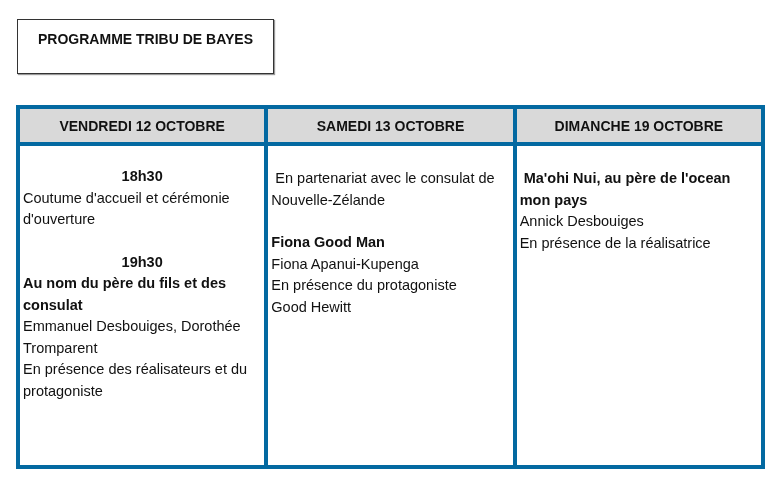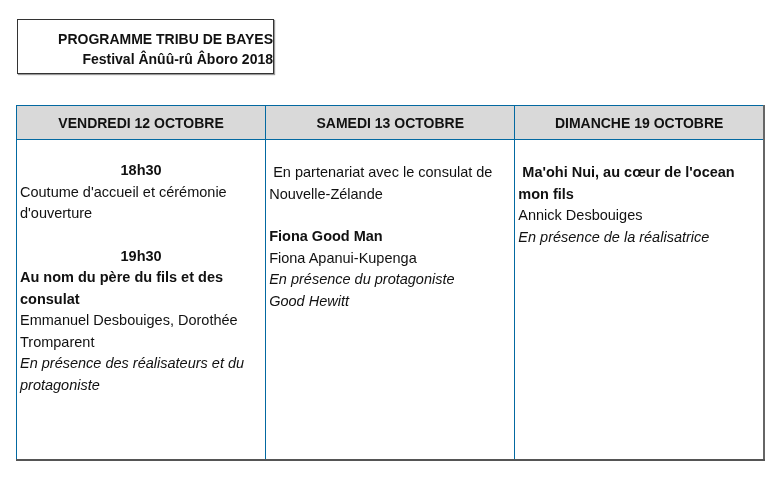--- a/index.html
+++ b/index.html
@@ -1,37 +1,36 @@
 <!DOCTYPE html>
 <html><head>
 <meta charset="utf-8">
 <style>
   html, body { margin:0; padding:0; background:#ffffff; }
   body { width:783px; height:499px; position:relative; overflow:hidden;
          font-family:"Liberation Sans", sans-serif; color:#111; }
   .title-box { position:absolute; left:17px; top:19px; width:257px; height:55px;
-    border:1px solid #333; box-shadow:1px 1px 1px #999; text-align:right; box-sizing:border-box; padding-top:9px; }
+    border:1px solid #333; box-shadow:1px 1px 1px #999; text-align:center; box-sizing:border-box; padding-top:9px; }
   .title-box div { font-weight:bold; font-size:14px; line-height:20px; }
   table.prog { position:absolute; left:16px; top:105px; width:749px; border-collapse:collapse; table-layout:fixed; }
-  table.prog td, table.prog th { border:1px solid #0369a1;margin-left:17px; }
+  table.prog td, table.prog th { border:4px solid #0369a1;margin-left:17px; }
   table.prog { border-bottom:2px solid #555; border-right:2px solid #666; }
   th.day { background:#d9d9d9; height:33px; font-size:14px; font-weight:bold; text-align:center; padding:0; }
   td.loc { height:40px; text-align:center; font-weight:bold; font-size:14px; line-height:19px; vertical-align:middle; padding:0; }
   td.body { height:297px; vertical-align:top; font-size:14.5px; line-height:21.5px; padding:20px 3px 0 3px; }
   .center { text-align:center; }
   .b { font-weight:bold; }
-  .i { font-style:italic; }
+  .i { }
   .gap { height:21px; }
 </style>
 </head>
 <body>
 
 <div class="title-box">
   <div>PROGRAMME TRIBU DE BAYES</div>
-  <div>Festival Ânûû-rû Âboro 2018</div>
 </div>
 
 <table class="prog">
   <tbody>
       <tr>
     <th class="day">VENDREDI 12 OCTOBRE</th>
     <th class="day">SAMEDI 13 OCTOBRE</th>
     <th class="day">DIMANCHE 19 OCTOBRE</th>
   </tr>
   <tr>
@@ -45,19 +44,19 @@
       <div class="i">En présence des réalisateurs et du protagoniste</div>
     </td>
     <td class="body" style="padding-top:22px">
       <div style="white-space:pre-wrap"> En partenariat avec le consulat de Nouvelle-Zélande</div>
       <div class="gap"></div>
       <div class="b">Fiona Good Man</div>
       <div>Fiona Apanui-Kupenga</div>
       <div class="i" style="padding-right:20px">En présence du protagoniste Good Hewitt</div>
     </td>
     <td class="body" style="padding-top:22px">
-      <div class="b" style="white-space:pre-wrap"> Ma'ohi Nui, au cœur de l'ocean mon fils</div>
+      <div class="b" style="white-space:pre-wrap"> Ma'ohi Nui, au père de l'ocean mon pays</div>
       <div>Annick Desbouiges</div>
       <div class="i">En présence de la réalisatrice</div>
     </td>
   </tr>
 </tbody>
   </table>
 
 </body></html>

